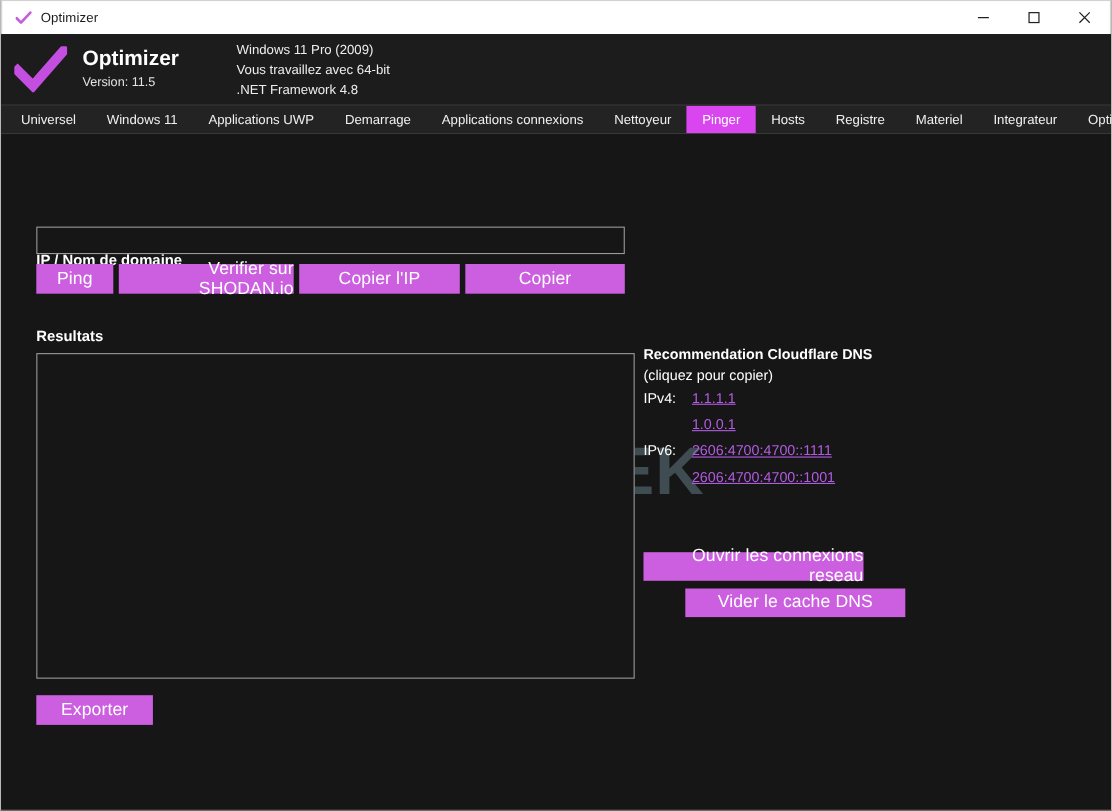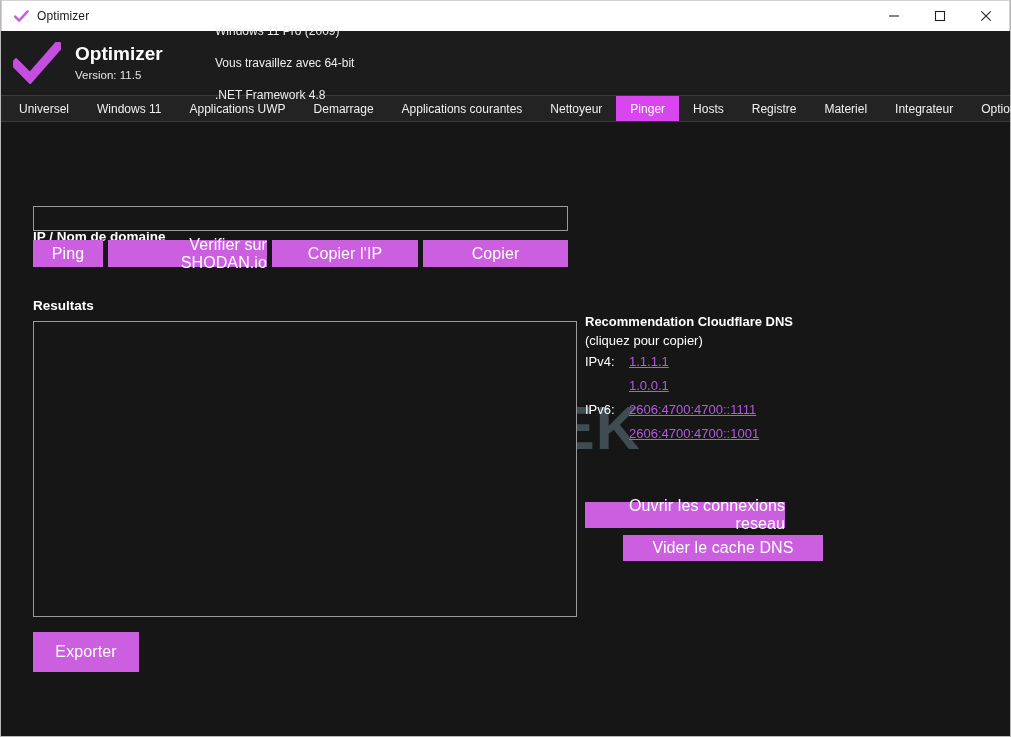--- a/index.html
+++ b/index.html
@@ -101,21 +101,21 @@
   #brand-version {
     font-size: 11.5px;
     color: #e4e4e4;
     line-height: 16px;
     margin-top: 2px;
   }
   #sysinfo {
     margin-left: 30px;
     display: flex;
     flex-direction: column;
-    gap: 15px;
+    gap: 1px;
   }
   #sysinfo div {
     font-size: 12px;
     color: #ededed;
     line-height: 17px;
   }
 
   
   #navbar {
     height: 26px;
@@ -242,21 +242,21 @@
     padding: 4px 5px;
     resize: none;
     outline: none;
   }
 
   #btn-export {
     position: absolute;
     left: 32px;
     top: 510px;
     width: 106px;
-    height: 40px;
+    height: 27px;
   }
 
   
   #dns-panel {
     position: absolute;
     left: 584px;
     top: 190px;
     width: 300px;
   }
   #dns-heading {
@@ -358,21 +358,21 @@
       <div>Vous travaillez avec 64-bit</div>
       <div>.NET Framework 4.8</div>
     </div>
   </div>
 
   <div id="navbar">
     <div class="nav-tab">Universel</div>
     <div class="nav-tab">Windows 11</div>
     <div class="nav-tab">Applications UWP</div>
     <div class="nav-tab">Demarrage</div>
-    <div class="nav-tab">Applications courantes</div>
+    <div class="nav-tab">Applications connexions</div>
     <div class="nav-tab">Nettoyeur</div>
     <div class="nav-tab active">Pinger</div>
     <div class="nav-tab">Hosts</div>
     <div class="nav-tab">Registre</div>
     <div class="nav-tab">Materiel</div>
     <div class="nav-tab">Integrateur</div>
     <div class="nav-tab">Options</div>
   </div>
 
   <div id="content">

